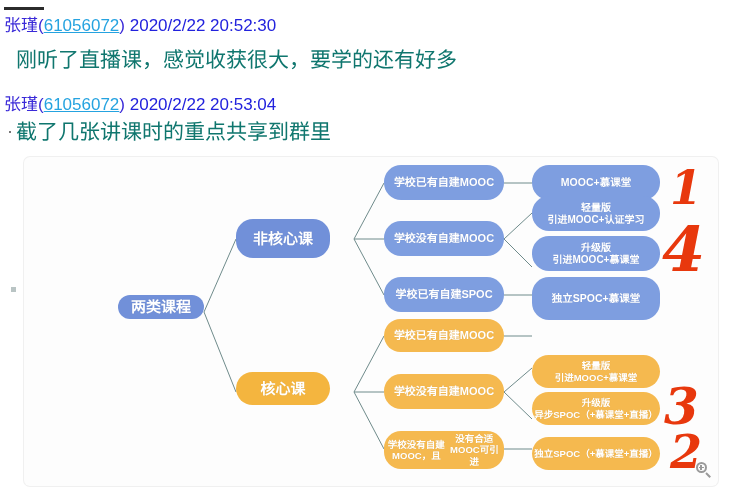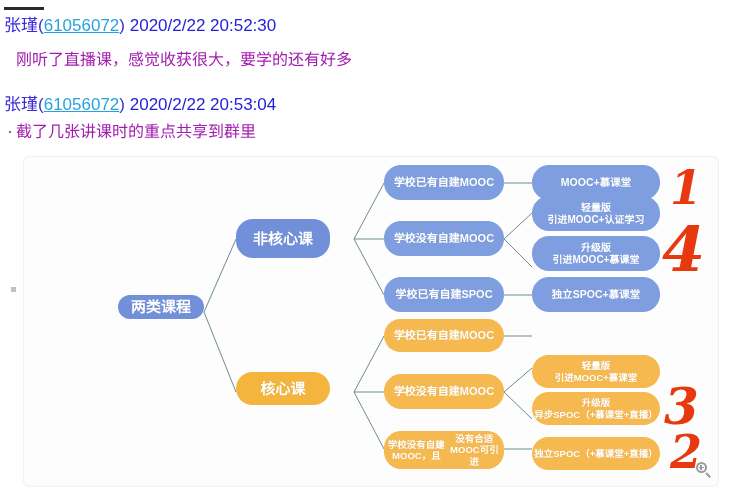--- a/index.html
+++ b/index.html
@@ -41,23 +41,23 @@
     white-space: nowrap;
     letter-spacing: 0px;
   }
   .msg-head .nick  { color: #3a2ad8; }
   .msg-head .uid   { color: #25a3e0; text-decoration: underline; }
   .msg-head .paren { color: #3a2ad8; }
   .msg-head .stamp { color: #2222dd; }
 
   .msg-body {
     position: absolute;
-    font-size: 16px;
+    font-size: 21px;
     line-height: 20px;
-    color: #a21caf;
+    color: #0f766e;
     white-space: nowrap;
   }
   .bullet-dot {
     position: absolute;
     width: 2px;
     height: 2px;
     background: #777;
   }
 
   
@@ -230,21 +230,21 @@
   <div class="node blue-light lvl3 two-line" style="left:508px; top:39px; width:128px; height:35px; flex-direction:column;">
     <span>轻量版</span>
     <span>引进MOOC+认证学习</span>
   </div>
 
   <div class="node blue-light lvl3 two-line" style="left:508px; top:79px; width:128px; height:35px; flex-direction:column;">
     <span>升级版</span>
     <span>引进MOOC+慕课堂</span>
   </div>
 
-  <div class="node blue-light lvl3" style="left:508px; top:120px; width:128px; height:35px;">独立SPOC+慕课堂</div>
+  <div class="node blue-light lvl3" style="left:508px; top:120px; width:128px; height:43px;">独立SPOC+慕课堂</div>
 
 
   <div class="node orange-light small" style="left:508px; top:198px; width:128px; height:33px; flex-direction:column;">
     <span>轻量版</span>
     <span>引进MOOC+慕课堂</span>
   </div>
 
   <div class="node orange-light small" style="left:508px; top:235px; width:128px; height:33px; flex-direction:column;">
     <span>升级版</span>
     <span>异步SPOC（+慕课堂+直播）</span>

